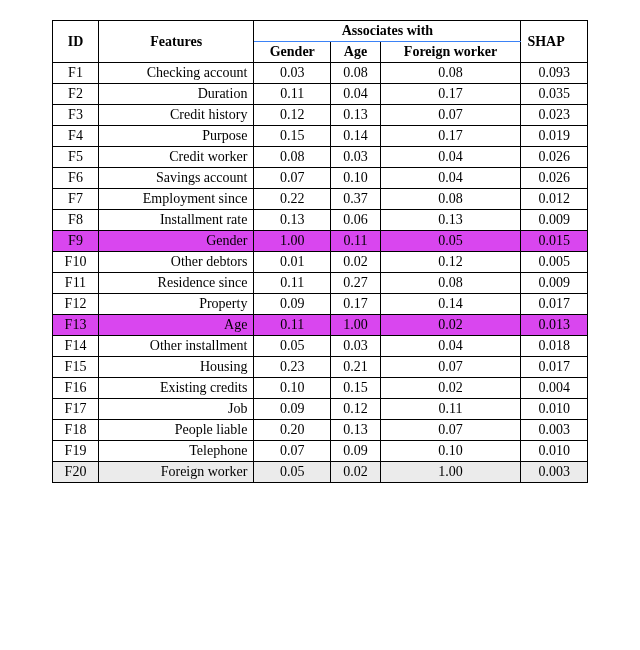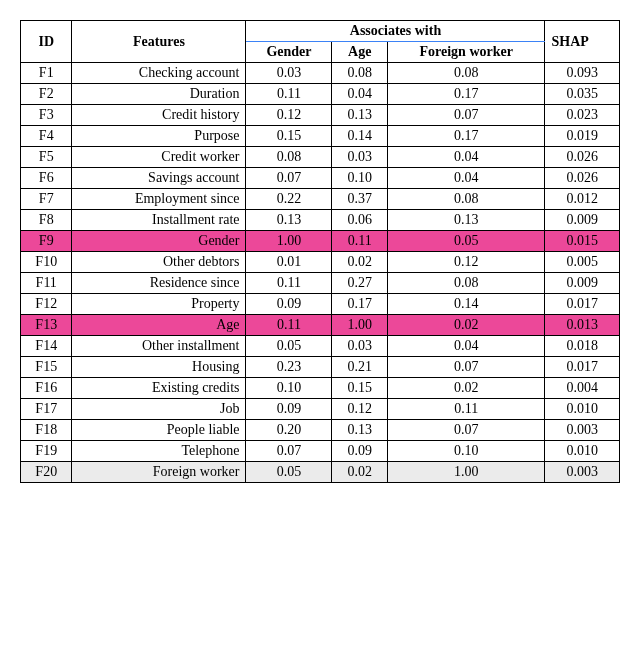--- a/index.html
+++ b/index.html
@@ -14,21 +14,21 @@
       font-size: 14px;
       display: flex;
       justify-content: center;
       align-items: flex-start;
       padding: 20px;
       width: 640px;
       min-height: 650px;
     }
 
     .table-container {
-      width: 600px;
+      width: 536px;
     }
 
     table {
       border-collapse: collapse;
       width: 100%;
       border: 1px solid #000;
     }
 
     th, td {
       border: 1px solid #000;
@@ -55,21 +55,21 @@
       vertical-align: middle;
       text-align: left;
     }
 
     .associates-header {
       text-align: center;
       border-bottom: 1px solid #3b82f6;
     }
 
     tr.highlighted {
-      background-color: #ec4899;
+      background-color: #d946ef;
     }
 
     tr.light-highlight {
       background-color: #ebebeb;
     }
 
     tr.normal {
       background-color: #fff;
       border-radius: 9px;
     }

